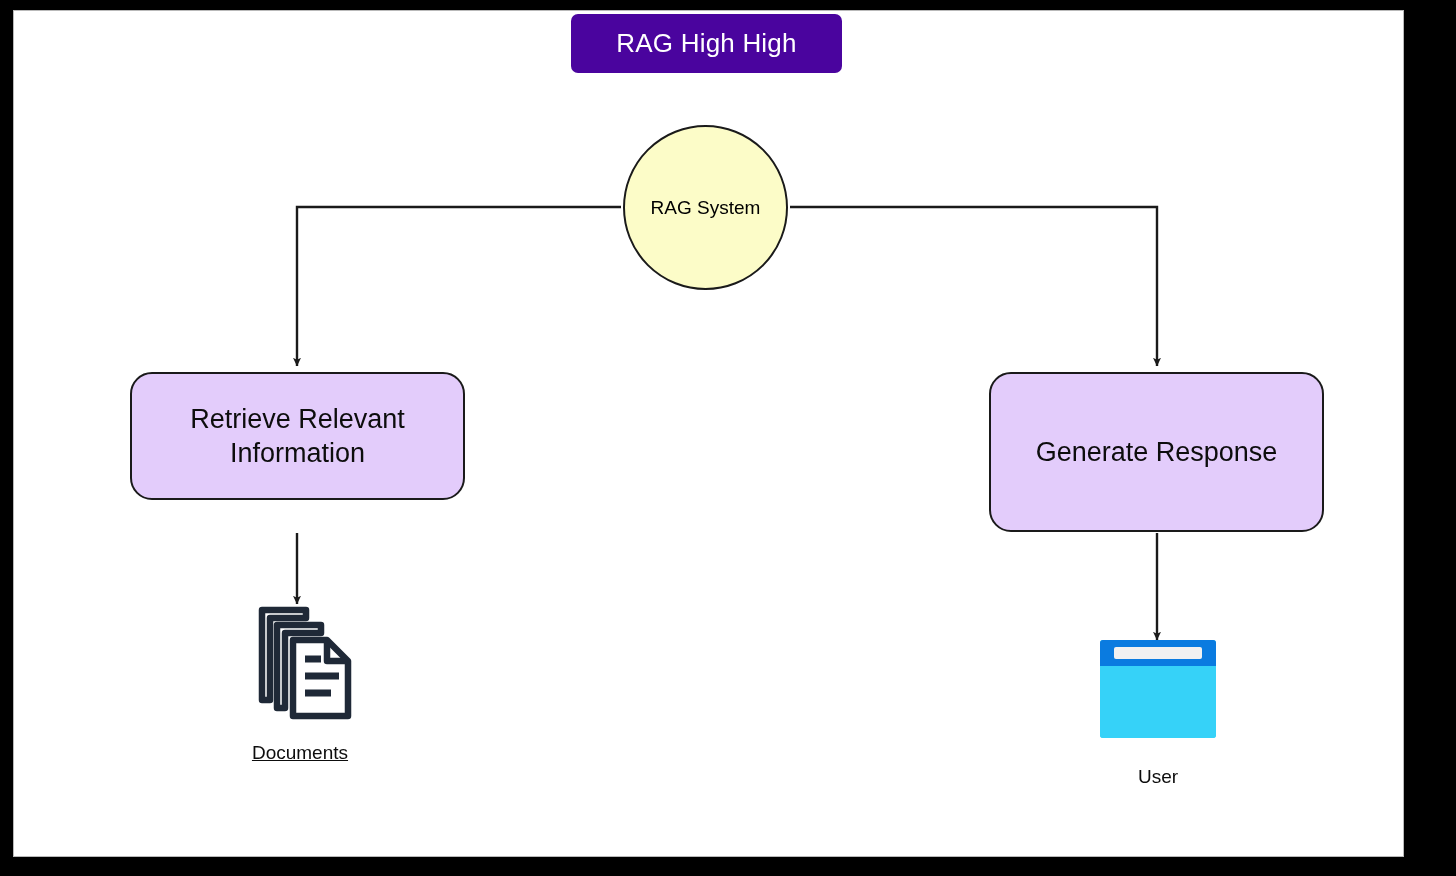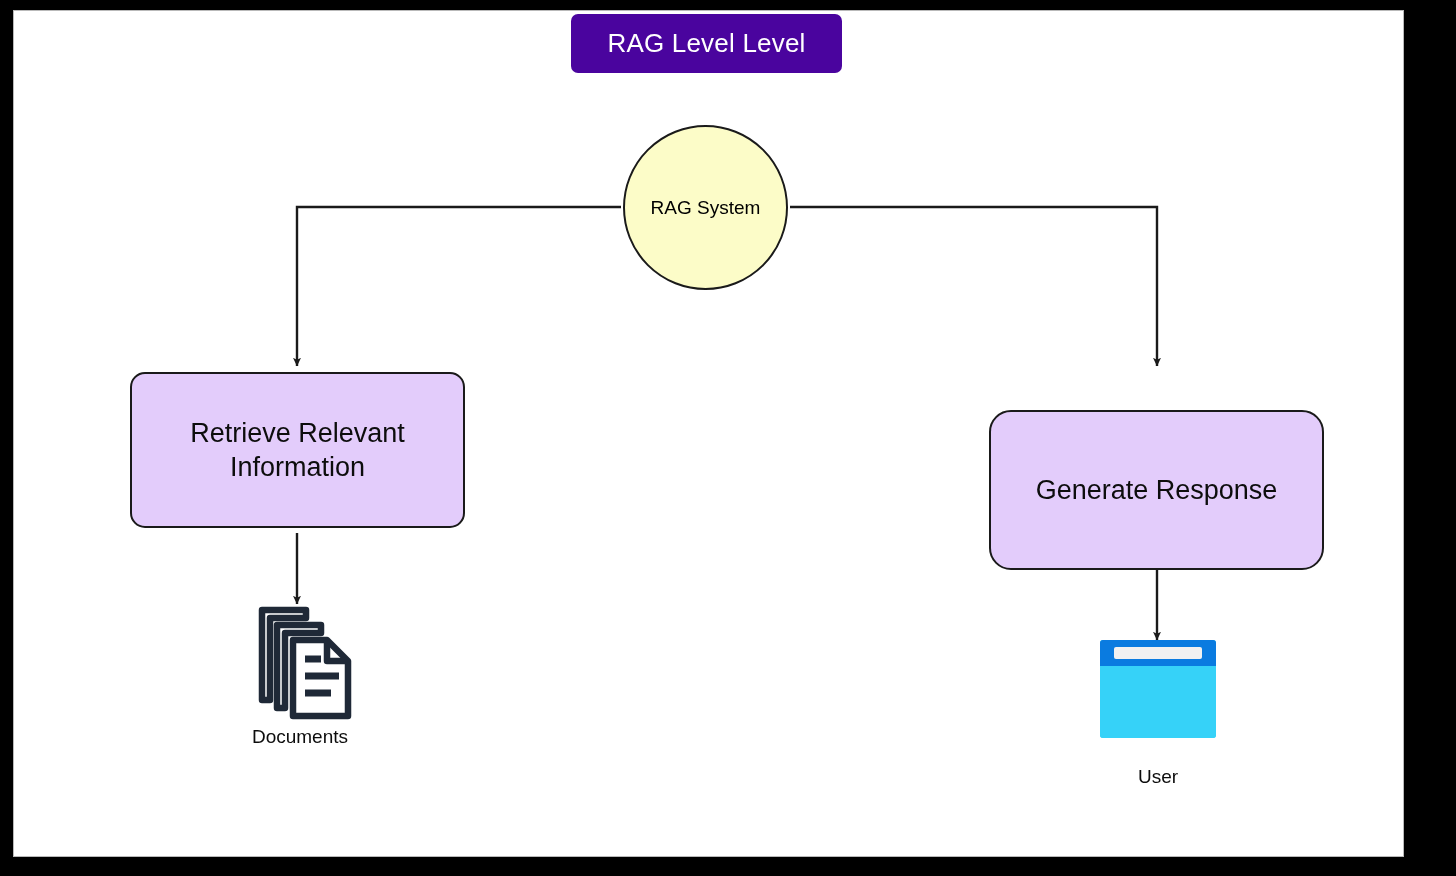--- a/index.html
+++ b/index.html
@@ -104,48 +104,46 @@
   .process-box .node-text {
     color: #0d0d0d;
     font-size: 27px;
     line-height: 1.27;
     padding: 0 16px;
   }
   #retrieve-box {
     left: 130px;
     top: 372px;
     width: 335px;
-    height: 156px;
-    border-radius: 15px;
+    height: 128px;
   }
   #generate-box {
     left: 989px;
     top: 372px;
     width: 335px;
     height: 160px;
-    margin-top: 38px;
   }
 
   
   .icon-node {
     position: absolute;
     z-index: 4;
     display: flex;
     flex-direction: column;
     align-items: center;
   }
   #documents-node { left: 200px; top: 604px; width: 200px; }
   #user-node      { left: 1058px; top: 640px; width: 200px; }
 
   .icon-caption {
     color: #0d0d0d;
     font-size: 19px;
     white-space: nowrap;
   }
-  #documents-node .icon-caption { margin-top: 4px; }
+  #documents-node .icon-caption { margin-top: 20px; text-decoration: underline; }
   #user-node .icon-caption { margin-top: 28px; }
 
   
   .browser-icon {
     width: 116px;
     height: 98px;
     border-radius: 3px;
     overflow: hidden;
     background: #36d2f8;
     display: flex;
@@ -186,21 +184,21 @@
     <path d="M 621 207 L 297 207 L 297 366" fill="none" stroke="#1a1a1a" stroke-width="2.4" marker-end="url(#arrow-head)"></path>
 
     <path d="M 790 207 L 1157 207 L 1157 366" fill="none" stroke="#1a1a1a" stroke-width="2.4" marker-end="url(#arrow-head)"></path>
 
     <path d="M 297 533 L 297 604" fill="none" stroke="#1a1a1a" stroke-width="2.4" marker-end="url(#arrow-head)"></path>
 
     <path d="M 1157 533 L 1157 640" fill="none" stroke="#1a1a1a" stroke-width="2.4" marker-end="url(#arrow-head)"></path>
   </svg>
 
   <div id="title-banner">
-    <span class="title-text">RAG Level Level</span>
+    <span class="title-text">RAG High High</span>
   </div>
 
   <div id="rag-system-node">
     <span class="node-text">RAG System</span>
   </div>
 
   <div id="retrieve-box" class="process-box">
     <span class="node-text">
       <span>Retrieve Relevant</span><br>
       <span>Information</span>

